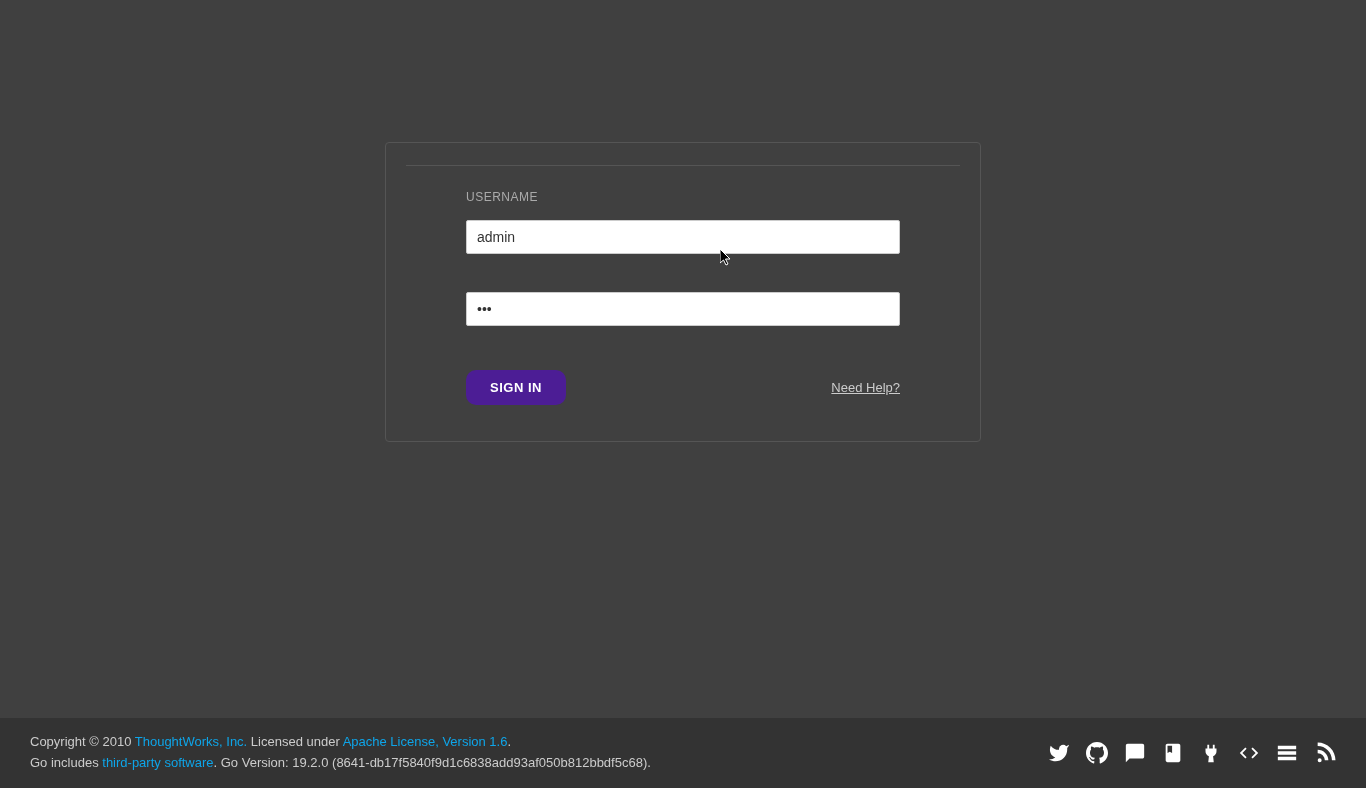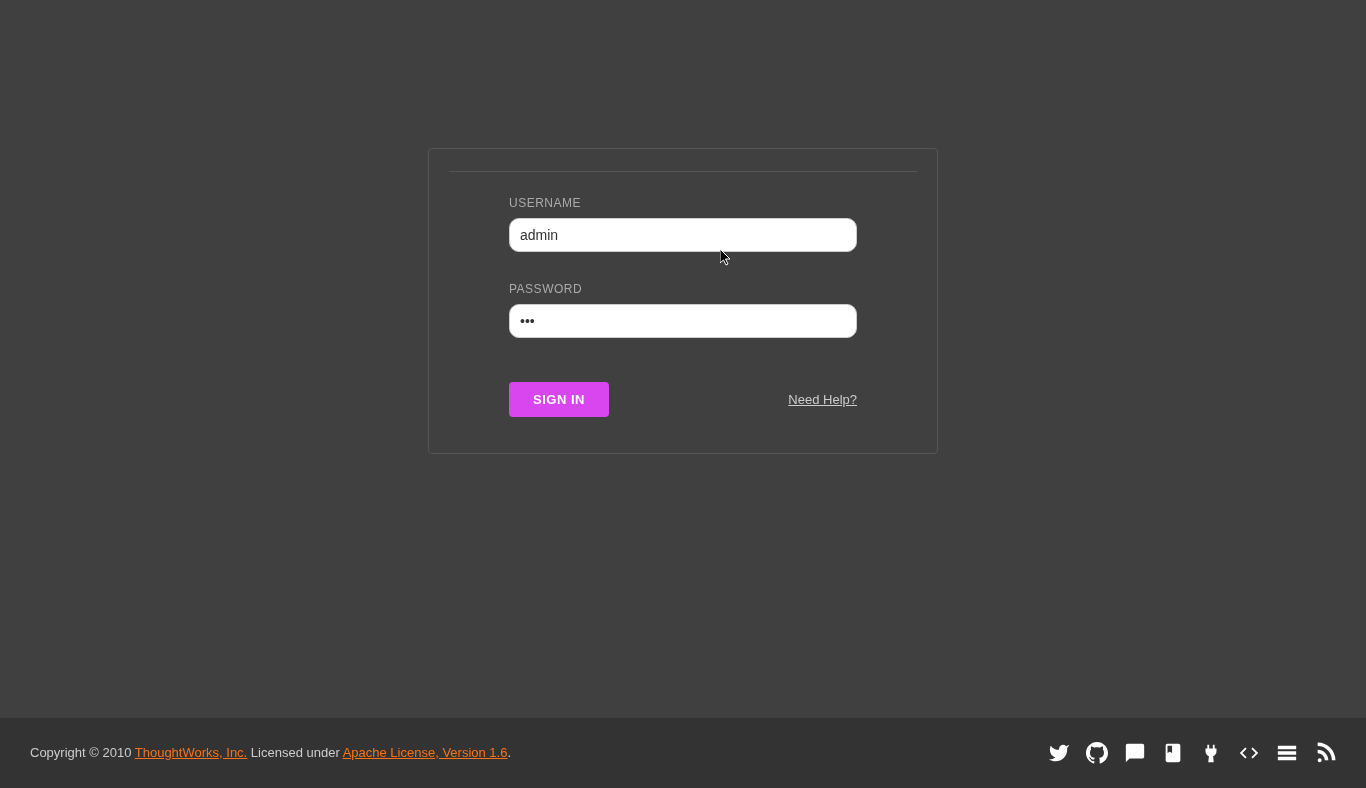--- a/index.html
+++ b/index.html
@@ -12,24 +12,24 @@
       font-family: -apple-system, BlinkMacSystemFont, "Segoe UI", Helvetica, Arial, sans-serif;
       background-color: #404040;
       width: 1366px;
       height: 788px;
       position: relative;
       overflow: hidden;
     }
     
     .login-container {
       position: absolute;
-      top: 148px;
+      top: 142px;
       left: 50%;
       transform: translateX(-50%);
-      width: 510px;
+      width: 596px;
       background-color: #404040;
       border: 1px solid #555555;
       border-radius: 4px;
       padding: 22px 0 36px 0;
     }
     
     .login-divider {
       border-top: 1px solid #555555;
       margin: 0 20px 24px 20px;
     }
@@ -46,42 +46,43 @@
       letter-spacing: 0.5px;
       margin-bottom: 8px;
       text-transform: uppercase;
     }
     
     .form-input {
       width: 100%;
       padding: 8px 10px;
       font-size: 14px;
       border: 1px solid #cccccc;
-      border-radius: 10px;
+      border-radius: 2px;
       background-color: #ffffff;
       color: #333333;
+      margin-top: 8px;
     }
     
     .form-actions {
       display: flex;
       justify-content: space-between;
       align-items: center;
       padding: 0 80px;
       margin-top: 44px;
     }
     
     .signin-button {
-      background-color: #d946ef;
+      background-color: #4c1d95;
       color: #ffffff;
       border: none;
       padding: 10px 24px;
       font-size: 13px;
       font-weight: 600;
       letter-spacing: 0.5px;
-      border-radius: 4px;
+      border-radius: 10px;
       cursor: pointer;
       text-transform: uppercase;
     }
     
     .help-link {
       color: #cccccc;
       font-size: 13px;
       text-decoration: underline;
       cursor: pointer;
       text-align: right;
@@ -100,22 +101,21 @@
       padding: 0 30px;
     }
     
     .footer-text {
       color: #cccccc;
       font-size: 13px;
       line-height: 1.6;
     }
     
     .footer-text a {
-      color: #f97316;
-      text-decoration: underline;
+      color: #0ea5e9;
       cursor: pointer;
     }
     
     .footer-icons {
       display: flex;
       gap: 16px;
       align-items: center;
     }
     
     .footer-icon {
@@ -138,38 +138,40 @@
 
 <div class="login-container">
   <div class="login-divider"></div>
 
   <div class="form-group">
     <label class="form-label">USERNAME</label>
     <input type="text" class="form-input" value="admin" style="">
   </div>
 
   <div class="form-group">
-    <label class="form-label">PASSWORD</label>
     <input type="password" class="form-input" value="•••" style="">
   </div>
 
   <div class="form-actions">
     <button class="signin-button">SIGN IN</button>
     <a class="help-link">Need Help?</a>
   </div>
 </div>
 
 <svg class="cursor" width="14" height="18" viewBox="0 0 14 18">
   <path d="M0 0 L0 14 L3.5 11 L6 16 L8 15 L5.5 10 L10 10 Z" fill="#000000" stroke="#ffffff" stroke-width="1"></path>
 </svg>
 
 <div class="footer">
   <div class="footer-text">
     <div>
       <span>Copyright © 2010 </span><a>ThoughtWorks, Inc.</a><span> Licensed under </span><a>Apache License, Version 1.6</a><span>.</span>
+    </div>
+    <div>
+      <span>Go includes </span><a>third-party software</a><span>. Go Version: 19.2.0 (8641-db17f5840f9d1c6838add93af050b812bbdf5c68).</span>
     </div>
   </div>
 
   <div class="footer-icons">
     <svg class="footer-icon" viewBox="0 0 24 24">
       <path d="M23 3a10.9 10.9 0 0 1-3.14 1.53 4.48 4.48 0 0 0-7.86 3v1A10.66 10.66 0 0 1 3 4s-4 9 5 13a11.64 11.64 0 0 1-7 2c9 5 20 0 20-11.5a4.5 4.5 0 0 0-.08-.83A7.72 7.72 0 0 0 23 3z"></path>
     </svg>
     <svg class="footer-icon" viewBox="0 0 24 24">
       <path d="M12 0C5.37 0 0 5.37 0 12c0 5.3 3.438 9.8 8.205 11.385.6.113.82-.258.82-.577 0-.285-.01-1.04-.015-2.04-3.338.724-4.042-1.61-4.042-1.61-.546-1.385-1.335-1.755-1.335-1.755-1.087-.744.084-.729.084-.729 1.205.084 1.838 1.236 1.838 1.236 1.07 1.835 2.809 1.305 3.495.998.108-.776.417-1.305.76-1.605-2.665-.3-5.466-1.332-5.466-5.93 0-1.31.465-2.38 1.235-3.22-.135-.303-.54-1.523.105-3.176 0 0 1.005-.322 3.3 1.23.96-.267 1.98-.399 3-.405 1.02.006 2.04.138 3 .405 2.28-1.552 3.285-1.23 3.285-1.23.645 1.653.24 2.873.12 3.176.765.84 1.23 1.91 1.23 3.22 0 4.61-2.805 5.625-5.475 5.92.42.36.81 1.096.81 2.22 0 1.606-.015 2.896-.015 3.286 0 .315.21.69.825.57C20.565 21.795 24 17.295 24 12c0-6.63-5.37-12-12-12"></path>
     </svg>

